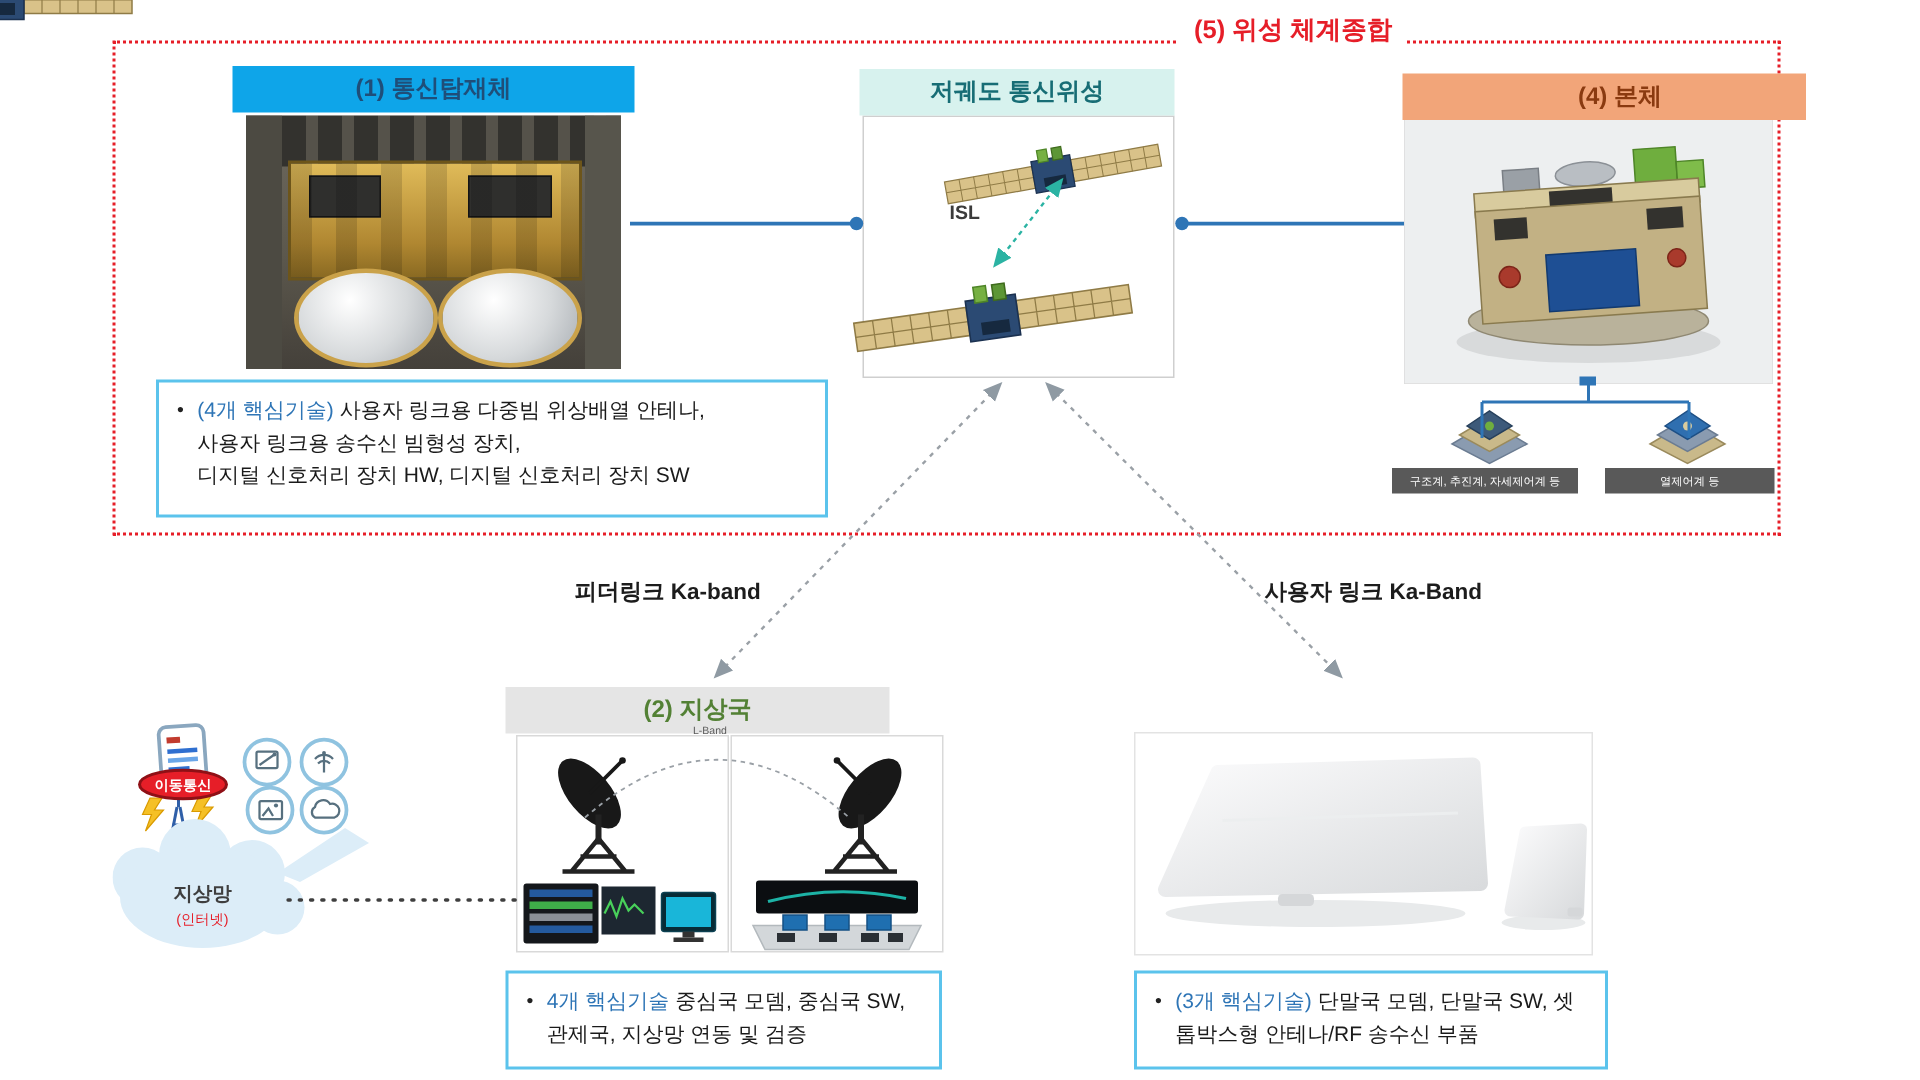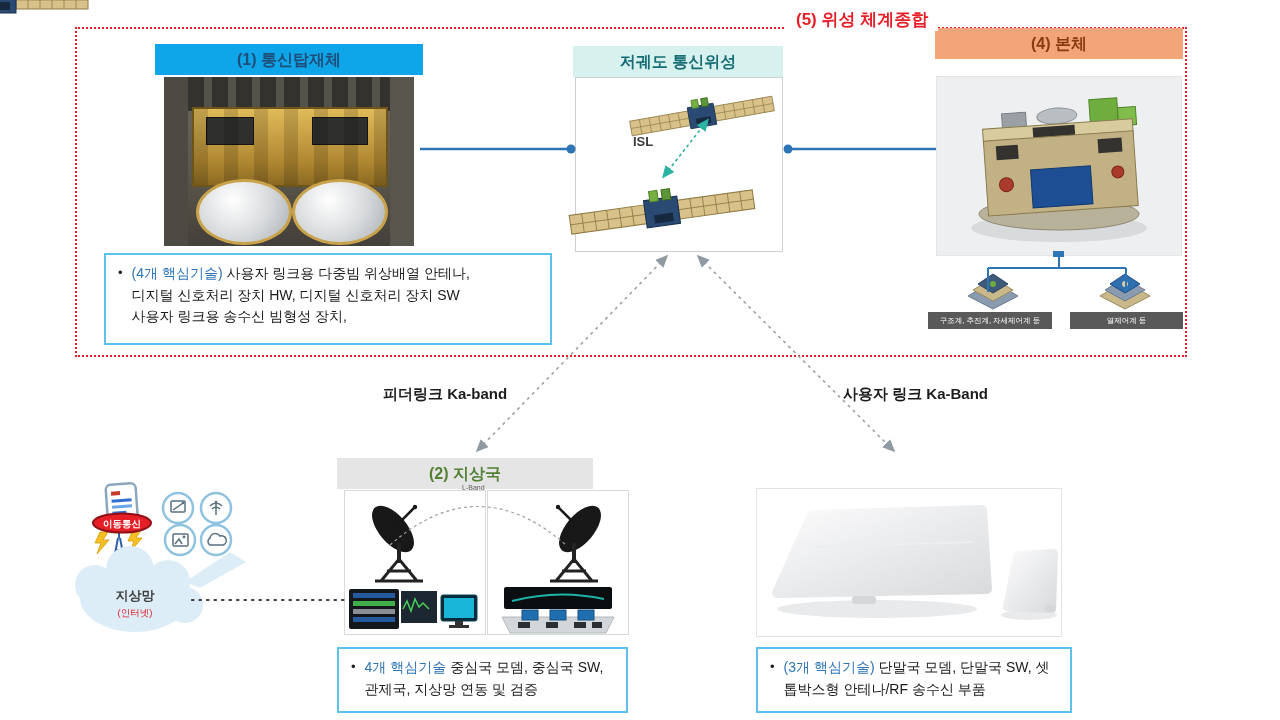--- a/index.html
+++ b/index.html
@@ -7,21 +7,21 @@
           font-family:"Liberation Sans",sans-serif;}
   .abs{position:absolute;}
   
   .sysbox{left:75px;top:27px;width:1108px;height:326px;border:2px dotted #e61e28;z-index:5;}
   .systitle{left:786px;top:8px;z-index:20;background:#fff;padding:0 10px;
             color:#e61e28;font-weight:bold;font-size:17px;}
   
   .hdr{z-index:10;height:31px;line-height:31px;text-align:center;font-weight:bold;font-size:16px;}
   .hdr-payload{left:155px;top:44px;width:268px;background:#0ea5e9;color:#1f4e79;}
   .hdr-leo{left:573px;top:46px;width:210px;background:#d7f2ee;color:#176d75;}
-  .hdr-bus{left:935px;top:28px;width:248px;background:#f2a579;color:#8a3a10;}
+  .hdr-bus{left:935px;top:49px;width:248px;background:#f2a579;color:#8a3a10;padding-left:21px;}
   .hdr-ground{left:337px;top:458px;width:256px;background:#e5e5e5;color:#538135;z-index:10;}
   .hdr-term{left:756px;top:458px;width:304px;background:#fff2cc;color:#c55a11;z-index:10;}
   
   .leo-body{left:575px;top:77px;width:206px;height:173px;background:#fff;border:1px solid #cfcfcf;z-index:8;}
   .bus-img{left:936px;top:76px;width:246px;height:180px;z-index:8;}
   .term-body{left:756px;top:488px;width:304px;height:147px;background:#fff;border:1px solid #e3e3e3;z-index:8;}
   .gpanel{width:140px;height:143px;background:#fff;border:1px solid #d9d9d9;z-index:8;}
   
   .photo{left:164px;top:77px;width:250px;height:169px;overflow:hidden;z-index:8;
          background:linear-gradient(180deg,#6e695e 0%,#5c584d 55%,#44403a 100%);}
@@ -73,22 +73,22 @@
       <div class="ph-chip1"></div>
       <div class="ph-chip2"></div>
     </div>
     <div class="ph-disc" style="left:32px;top:102px;"></div>
     <div class="ph-disc" style="left:128px;top:102px;"></div>
   </div>
   <div class="abs ktbox kt1">
     <span class="bullet">•</span>
     <div>
       <div><span class="ktblue">(4개 핵심기술)</span><span> 사용자 링크용 다중빔 위상배열 안테나,</span></div>
+      <div>사용자 링크용 송수신 빔형성 장치,</div>
       <div>디지털 신호처리 장치 HW, 디지털 신호처리 장치 SW</div>
-      <div>사용자 링크용 송수신 빔형성 장치,</div>
     </div>
   </div>
 
   <div class="abs hdr hdr-leo">저궤도 통신위성</div>
   <div class="abs leo-body"></div>
   <div class="abs isl">ISL</div>
 
   <div class="abs hdr hdr-bus">(4) 본체</div>
   <svg class="abs bus-img" width="246" height="180" viewBox="0 0 246 180">
     <rect x="0" y="0" width="246" height="180" fill="#edeff0" stroke="#dcdcdc"></rect>

